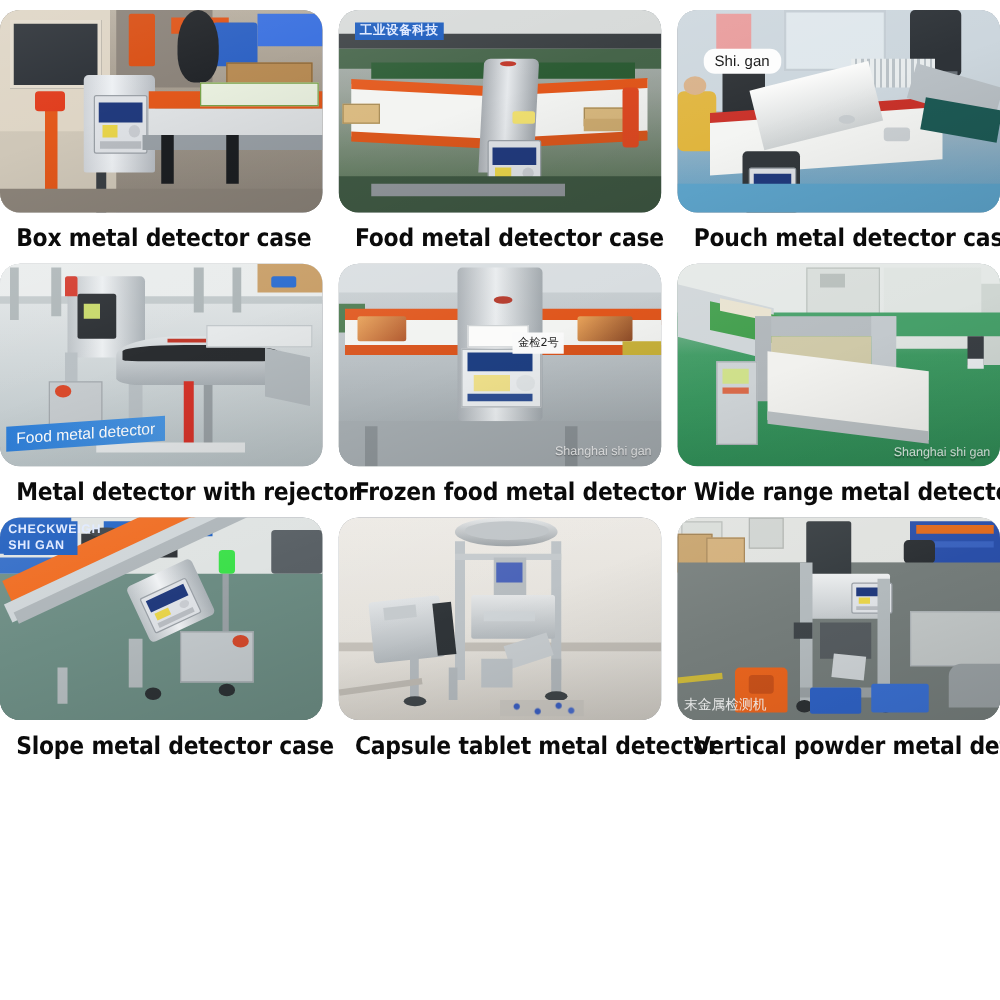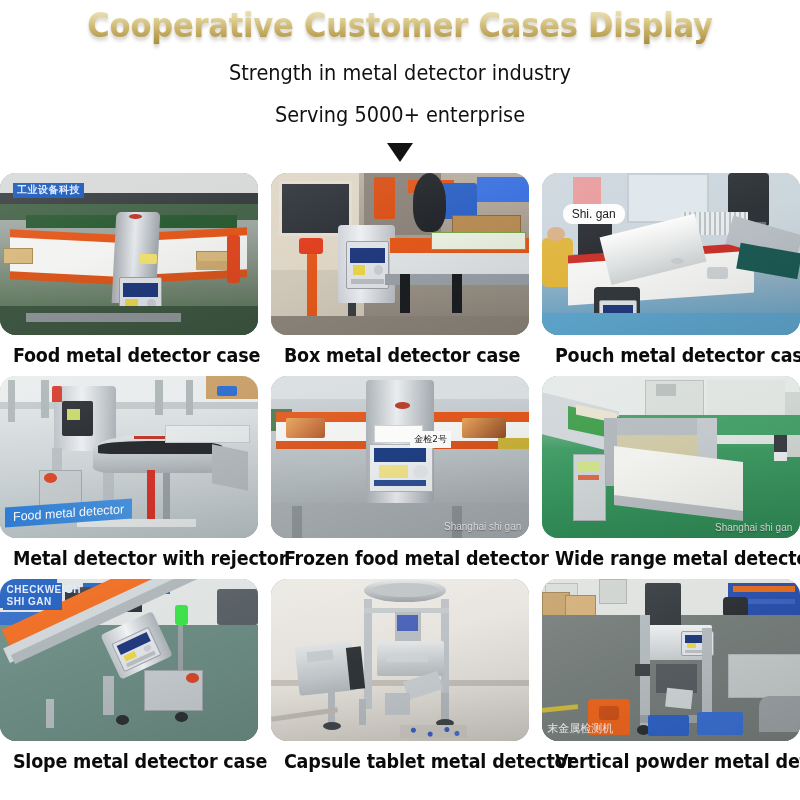--- a/index.html
+++ b/index.html
@@ -144,30 +144,59 @@
   .panel .scr{position:absolute;left:8%;top:12%;width:84%;height:34%;background:#213a7d;}
   .panel .yel{position:absolute;left:14%;top:50%;width:30%;height:22%;background:#e8d44a;}
   .panel .kpd{position:absolute;right:12%;top:50%;width:22%;height:22%;background:#c9ccd1;border-radius:50%;}
   .panel .btns{position:absolute;left:10%;bottom:8%;width:80%;height:12%;background:#b9bdc2;}
 </style>
 </head>
 <body>
 
 <div class="page">
 
-  <div class="header">
-    <div class="main-title">Cooperative Customer Cases Display</div>
-    <div class="sub-line sub1">Strength in metal detector industry</div>
-    <div class="sub-line sub2">Serving 5000+ enterprise</div>
-    <div class="arrow-wrap">
-      <div class="arrow-down"></div>
-    </div>
-  </div>
 
   <div class="grid">
+
+    <div class="card">
+      <div class="photo">
+        <div class="layer" style="inset:0;background:linear-gradient(180deg,#b9b0a2 0%,#a69d90 38%,#8e867c 100%);"></div>
+        <div class="layer" style="left:0;top:0;width:34%;height:66%;background:#ded5c5;"></div>
+        <div class="layer" style="left:3%;top:5%;width:26%;height:30%;background:#2b3036;border:3px solid #e3dbcd;"></div>
+        <div class="layer" style="left:0;top:60%;width:36%;height:40%;background:#cfc7b8;"></div>
+        <div class="layer" style="left:36%;top:0;width:30%;height:38%;background:#8b837a;"></div>
+        <div class="layer" style="left:40%;top:2%;width:8%;height:26%;background:#d94f14;border-radius:2px;"></div>
+        <div class="layer" style="left:53%;top:4%;width:18%;height:8%;background:#e0561a;"></div>
+        <div class="layer" style="left:66%;top:6%;width:14%;height:22%;background:#2f63c4;border-radius:3px;"></div>
+        <div class="layer" style="left:80%;top:2%;width:20%;height:16%;background:#3f74e0;"></div>
+        <div class="layer" style="left:70%;top:26%;width:26%;height:22%;background:#b88c55;border:1px solid #8d6a3d;"></div>
+        <div class="layer" style="left:55%;top:0;width:13%;height:36%;background:#23262a;border-radius:50% 50% 40% 40%;"></div>
+
+        <div class="layer" style="left:26%;top:32%;width:22%;height:48%;background:linear-gradient(90deg,#cfd3d8,#eef1f4 40%,#b7bcc2);border-radius:4px 4px 2px 2px;"></div>
+        <div class="panel" style="left:29%;top:42%;width:16%;height:28%;">
+          <div class="scr"></div>
+            <div class="yel"></div>
+            <div class="kpd"></div>
+            <div class="btns"></div>
+        </div>
+
+        <div class="layer" style="left:46%;top:40%;width:54%;height:9%;background:#e2581b;"></div>
+        <div class="layer" style="left:46%;top:49%;width:54%;height:13%;background:#dfe2e4;"></div>
+        <div class="layer" style="left:62%;top:36%;width:36%;height:10%;background:#e9f0df;border:1px solid #7aa34a;"></div>
+        <div class="layer" style="left:44%;top:62%;width:56%;height:7%;background:#9aa1a7;"></div>
+        <div class="layer" style="left:50%;top:62%;width:4%;height:24%;background:#1c1f22;"></div>
+        <div class="layer" style="left:70%;top:62%;width:4%;height:24%;background:#1c1f22;"></div>
+        <div class="layer" style="left:14%;top:46%;width:4%;height:44%;background:#e2581b;"></div>
+        <div class="layer" style="left:11%;top:40%;width:9%;height:10%;background:#e03c1c;border-radius:3px;"></div>
+        <div class="layer" style="left:30%;top:80%;width:3%;height:20%;background:#3a3f44;"></div>
+        <div class="layer" style="left:0;top:88%;width:100%;height:12%;background:#8c847a;"></div>
+        <div class="sheen"></div>
+      </div>
+      <div class="caption">Box metal detector case</div>
+    </div>
 
     <div class="card">
       <div class="photo">
         <div class="layer" style="inset:0;background:linear-gradient(180deg,#b7bcbf 0%,#9aa39b 40%,#4e6b4b 100%);"></div>
         <div class="layer" style="left:0;top:0;width:100%;height:22%;background:#d7dad9;"></div>
         <div class="layer" style="left:0;top:12%;width:100%;height:7%;background:#3a3f42;"></div>
         <div class="layer" style="left:0;top:19%;width:100%;height:10%;background:#46654a;"></div>
         <div class="layer" style="left:10%;top:26%;width:82%;height:8%;background:#2c5c34;"></div>
 
         <div class="layer" style="left:4%;top:38%;width:42%;height:26%;background:#f3f4f2;transform:skewY(3deg);"></div>
@@ -190,57 +219,20 @@
             <div class="kpd"></div>
             <div class="btns"></div>
         </div>
         <div class="layer" style="left:88%;top:38%;width:5%;height:30%;background:#e04a22;border-radius:3px;"></div>
         <div class="layer" style="left:0;top:82%;width:100%;height:18%;background:#3e5742;"></div>
         <div class="layer" style="left:10%;top:86%;width:60%;height:6%;background:#8f9499;"></div>
         <div class="ov-sign" style="left:5%;top:6%;">工业设备科技</div>
         <div class="sheen"></div>
       </div>
       <div class="caption">Food metal detector case</div>
-    </div>
-
-    <div class="card">
-      <div class="photo">
-        <div class="layer" style="inset:0;background:linear-gradient(180deg,#b9b0a2 0%,#a69d90 38%,#8e867c 100%);"></div>
-        <div class="layer" style="left:0;top:0;width:34%;height:66%;background:#ded5c5;"></div>
-        <div class="layer" style="left:3%;top:5%;width:26%;height:30%;background:#2b3036;border:3px solid #e3dbcd;"></div>
-        <div class="layer" style="left:0;top:60%;width:36%;height:40%;background:#cfc7b8;"></div>
-        <div class="layer" style="left:36%;top:0;width:30%;height:38%;background:#8b837a;"></div>
-        <div class="layer" style="left:40%;top:2%;width:8%;height:26%;background:#d94f14;border-radius:2px;"></div>
-        <div class="layer" style="left:53%;top:4%;width:18%;height:8%;background:#e0561a;"></div>
-        <div class="layer" style="left:66%;top:6%;width:14%;height:22%;background:#2f63c4;border-radius:3px;"></div>
-        <div class="layer" style="left:80%;top:2%;width:20%;height:16%;background:#3f74e0;"></div>
-        <div class="layer" style="left:70%;top:26%;width:26%;height:22%;background:#b88c55;border:1px solid #8d6a3d;"></div>
-        <div class="layer" style="left:55%;top:0;width:13%;height:36%;background:#23262a;border-radius:50% 50% 40% 40%;"></div>
-
-        <div class="layer" style="left:26%;top:32%;width:22%;height:48%;background:linear-gradient(90deg,#cfd3d8,#eef1f4 40%,#b7bcc2);border-radius:4px 4px 2px 2px;"></div>
-        <div class="panel" style="left:29%;top:42%;width:16%;height:28%;">
-          <div class="scr"></div>
-            <div class="yel"></div>
-            <div class="kpd"></div>
-            <div class="btns"></div>
-        </div>
-
-        <div class="layer" style="left:46%;top:40%;width:54%;height:9%;background:#e2581b;"></div>
-        <div class="layer" style="left:46%;top:49%;width:54%;height:13%;background:#dfe2e4;"></div>
-        <div class="layer" style="left:62%;top:36%;width:36%;height:10%;background:#e9f0df;border:1px solid #7aa34a;"></div>
-        <div class="layer" style="left:44%;top:62%;width:56%;height:7%;background:#9aa1a7;"></div>
-        <div class="layer" style="left:50%;top:62%;width:4%;height:24%;background:#1c1f22;"></div>
-        <div class="layer" style="left:70%;top:62%;width:4%;height:24%;background:#1c1f22;"></div>
-        <div class="layer" style="left:14%;top:46%;width:4%;height:44%;background:#e2581b;"></div>
-        <div class="layer" style="left:11%;top:40%;width:9%;height:10%;background:#e03c1c;border-radius:3px;"></div>
-        <div class="layer" style="left:30%;top:80%;width:3%;height:20%;background:#3a3f44;"></div>
-        <div class="layer" style="left:0;top:88%;width:100%;height:12%;background:#8c847a;"></div>
-        <div class="sheen"></div>
-      </div>
-      <div class="caption">Box metal detector case</div>
     </div>
 
     <div class="card">
       <div class="photo">
         <div class="layer" style="inset:0;background:linear-gradient(180deg,#c9d3da 0%,#aebbc4 45%,#5fa0c6 100%);"></div>
         <div class="layer" style="left:0;top:0;width:100%;height:50%;background:#ccd6dd;"></div>
         <div class="layer" style="left:12%;top:2%;width:11%;height:22%;background:#e89a9a;"></div>
         <div class="layer" style="left:33%;top:0;width:30%;height:28%;background:#dfe7ec;border:2px solid #c3ccd3;"></div>
         <div class="layer" style="left:72%;top:0;width:16%;height:33%;background:#2e3338;border-radius:4px;"></div>
         <div class="layer" style="left:74%;top:30%;width:13%;height:22%;background:#6b7278;"></div>

